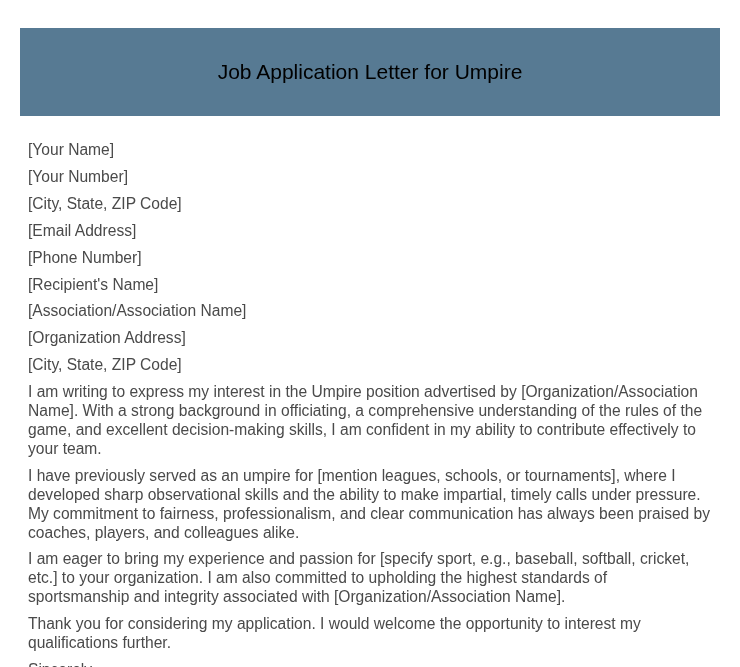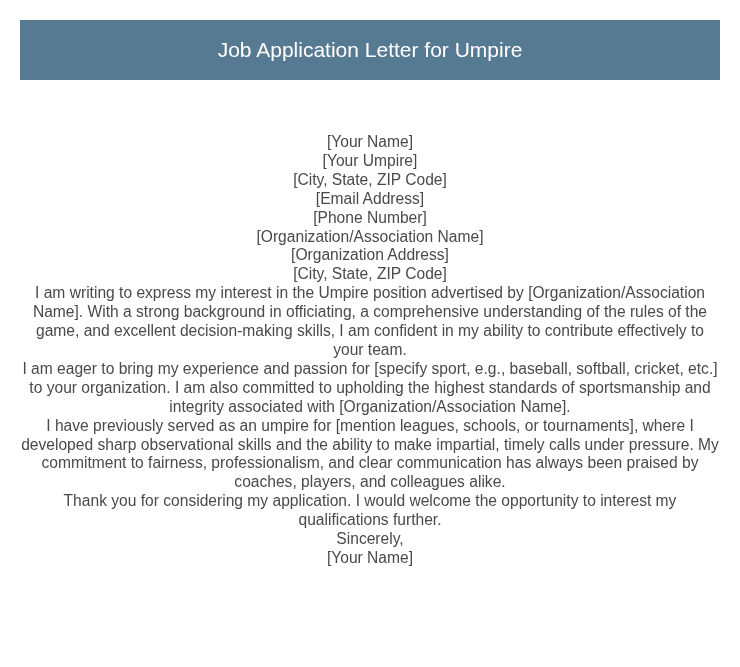--- a/index.html
+++ b/index.html
@@ -1,44 +1,45 @@
 <!DOCTYPE html>
 <html><head>
   <meta charset="utf-8">
   <style>
     html, body { margin: 0; padding: 0; background: #ffffff; }
     body { width: 740px; height: 667px; position: relative; overflow: hidden; }
     .header {
-      position: absolute; left: 20px; top: 20px; width: 700px; height: 60px;
-      background: #577a93; color: #ffffff;
+      position: absolute; left: 20px; top: 28px; width: 700px; height: 88px;
+      background: #577a93; color: #000000;
       display: flex; align-items: center; justify-content: center;
       font-family: "Liberation Sans", sans-serif; font-size: 21px;
     }
     .letter {
       position: absolute; left: 20px; top: 133px; width: 700px;
       font-family: "Liberation Sans", sans-serif; font-size: 15.6px;
       line-height: 18.9px; color: #4a4a4a;
     }
-    .letter div { margin: 0; text-align: center; }
+    .letter div { margin: 8px; }
   </style>
 </head>
 <body>
 
 <div class="header">
   <span>Job Application Letter for Umpire</span>
 </div>
 
 <div class="letter">
   <div>[Your Name]</div>
-  <div>[Your Umpire]</div>
+  <div>[Your Number]</div>
   <div>[City, State, ZIP Code]</div>
   <div>[Email Address]</div>
   <div>[Phone Number]</div>
-  <div>[Organization/Association Name]</div>
+  <div>[Recipient's Name]</div>
+  <div>[Association/Association Name]</div>
   <div>[Organization Address]</div>
   <div>[City, State, ZIP Code]</div>
   <div>I am writing to express my interest in the Umpire position advertised by [Organization/Association Name]. With a strong background in officiating, a comprehensive understanding of the rules of the game, and excellent decision-making skills, I am confident in my ability to contribute effectively to your team.</div>
+  <div>I have previously served as an umpire for [mention leagues, schools, or tournaments], where I developed sharp observational skills and the ability to make impartial, timely calls under pressure. My commitment to fairness, professionalism, and clear communication has always been praised by coaches, players, and colleagues alike.</div>
   <div>I am eager to bring my experience and passion for [specify sport, e.g., baseball, softball, cricket, etc.] to your organization. I am also committed to upholding the highest standards of sportsmanship and integrity associated with [Organization/Association Name].</div>
-  <div>I have previously served as an umpire for [mention leagues, schools, or tournaments], where I developed sharp observational skills and the ability to make impartial, timely calls under pressure. My commitment to fairness, professionalism, and clear communication has always been praised by coaches, players, and colleagues alike.</div>
   <div>Thank you for considering my application. I would welcome the opportunity to interest my qualifications further.</div>
   <div>Sincerely,</div>
   <div>[Your Name]</div>
 </div>
 
 </body></html>

